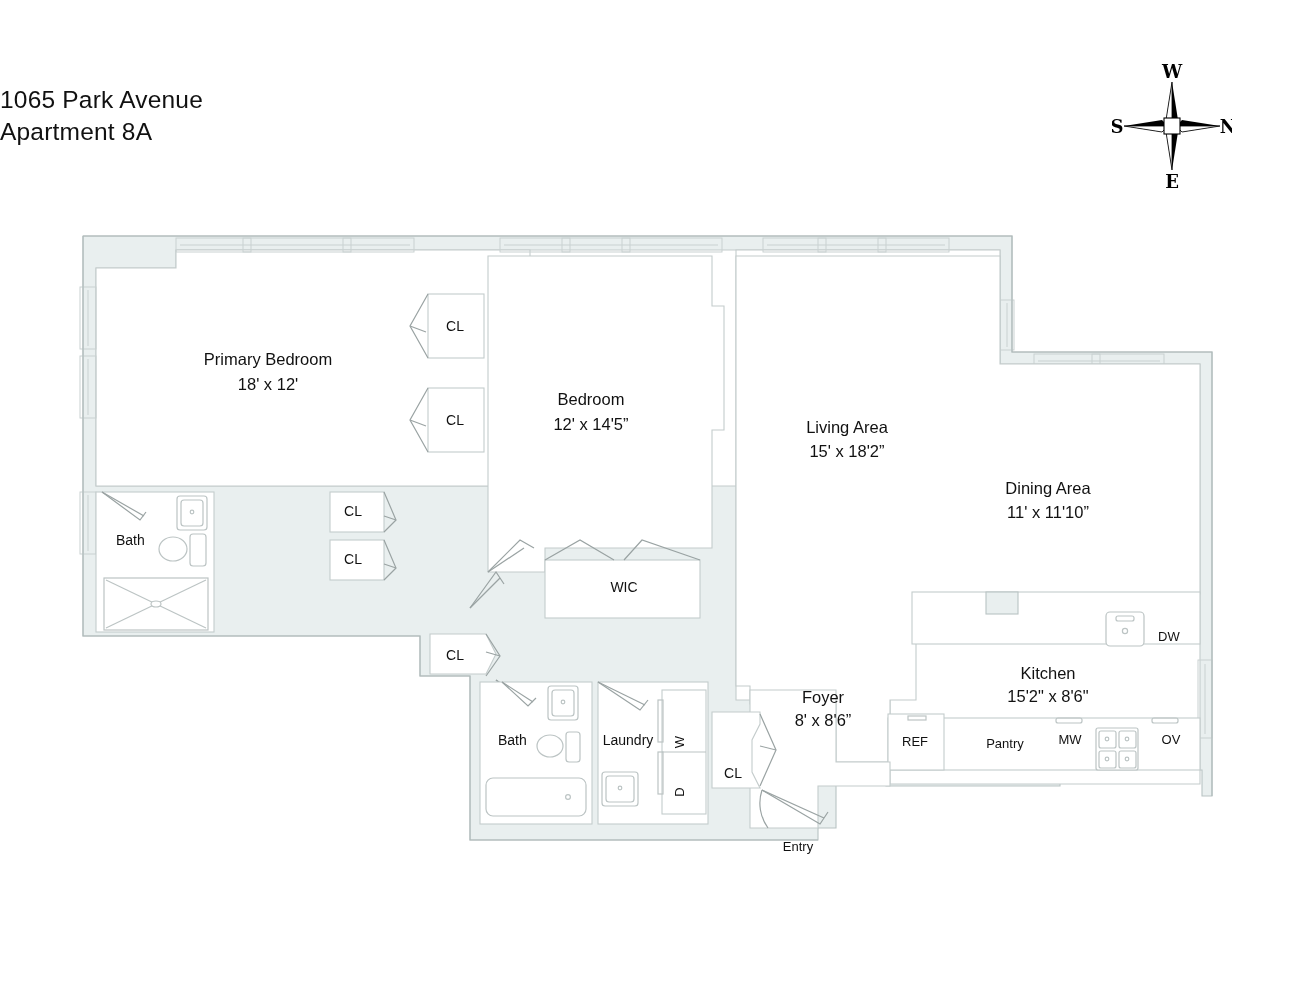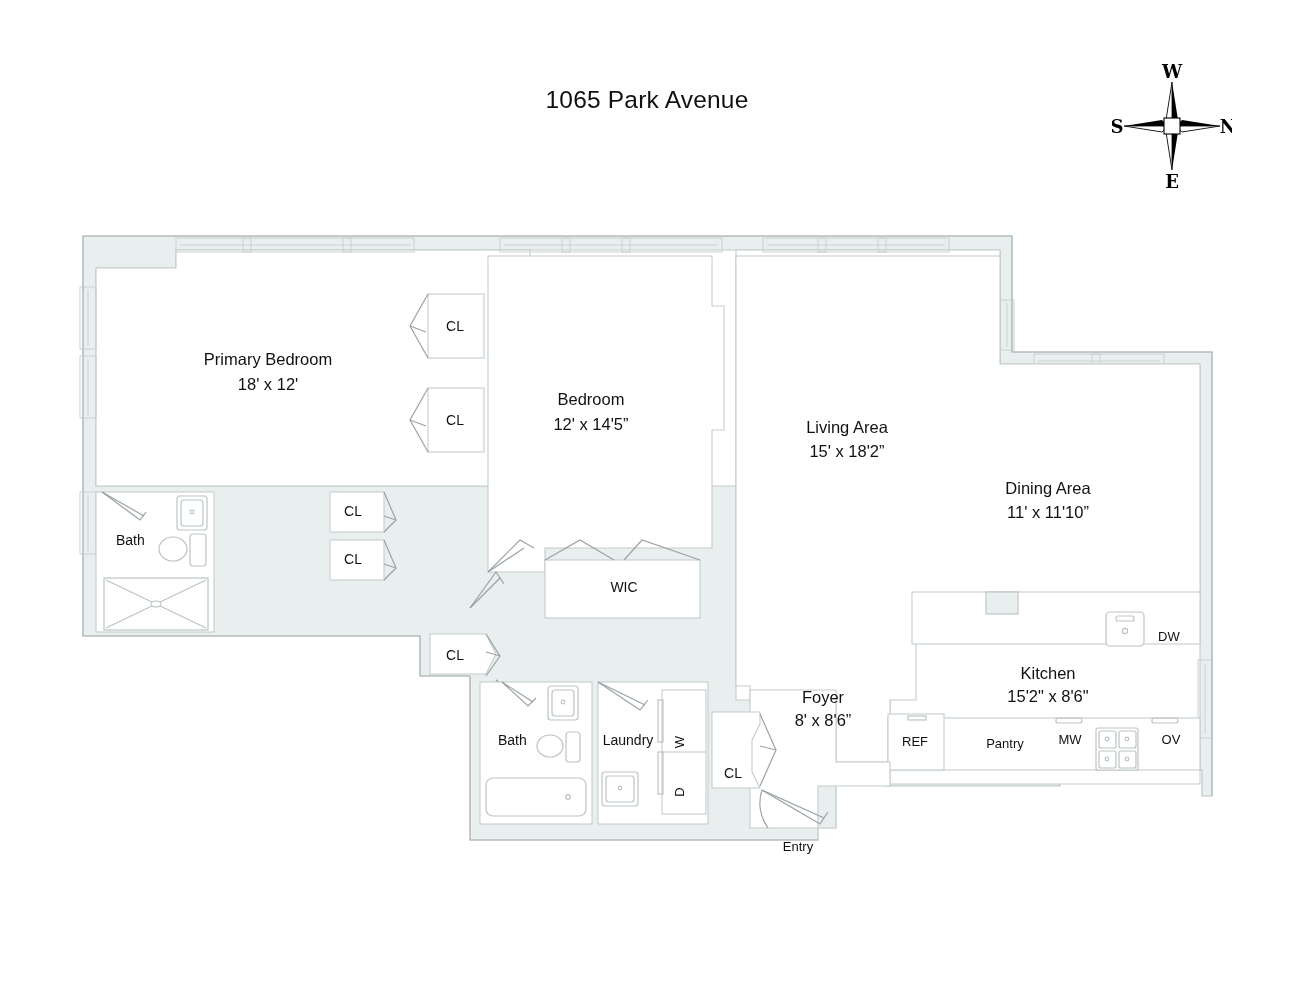--- a/index.html
+++ b/index.html
@@ -2,21 +2,21 @@
 <html><head>
 <meta charset="utf-8">
 <style>
   html,body{margin:0;padding:0;background:#ffffff;}
   body{width:1294px;height:1000px;position:relative;overflow:hidden;
        font-family:"Liberation Sans","DejaVu Sans",sans-serif;color:#1a1a1a;}
 
   #plan-root{position:absolute;inset:0;}
 
   
-  .title-block{position:absolute;left:0;top:84px;width:1294px;text-align:center;
+  .title-block{position:absolute;left:0;top:84px;width:1294px;
                pointer-events:none;}
   .title-line{font-size:24.5px;line-height:32px;color:#111;letter-spacing:.2px;}
 
   
   .compass{position:absolute;left:1112px;top:62px;width:120px;height:130px;}
   .compass svg{display:block;}
 
   
   #floorplan{position:absolute;left:0;top:0;width:1294px;height:1000px;}
 
@@ -28,20 +28,21 @@
   .rm-xs{font-size:13px;}
   .lbl-center{text-anchor:middle;}
 </style>
 </head>
 <body>
 
 <div id="plan-root">
 
   <div class="title-block">
     <div class="title-line">1065 Park Avenue</div>
+    <div class="title-line">Apartment 8A</div>
   </div>
 
   <div class="compass">
     <svg width="120" height="130" viewBox="0 0 120 130">
 
       <polygon points="60,20 66,58 60,64 54,58" fill="#000"></polygon>
       <polygon points="60,20 54,58 60,64" fill="#fff" stroke="#000" stroke-width="0.8"></polygon>
       <polygon points="60,108 66,70 60,64 54,70" fill="#000"></polygon>
       <polygon points="60,108 54,70 60,64" fill="#fff" stroke="#000" stroke-width="0.8"></polygon>
 

